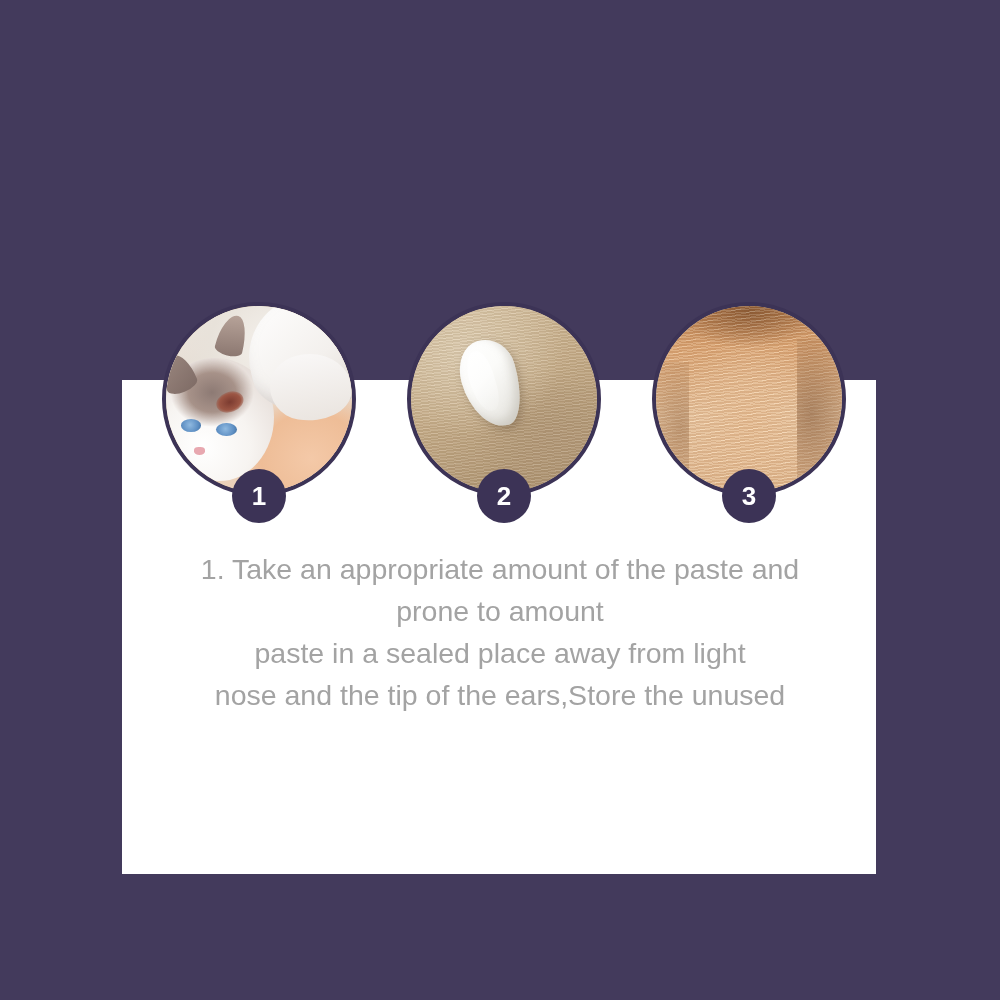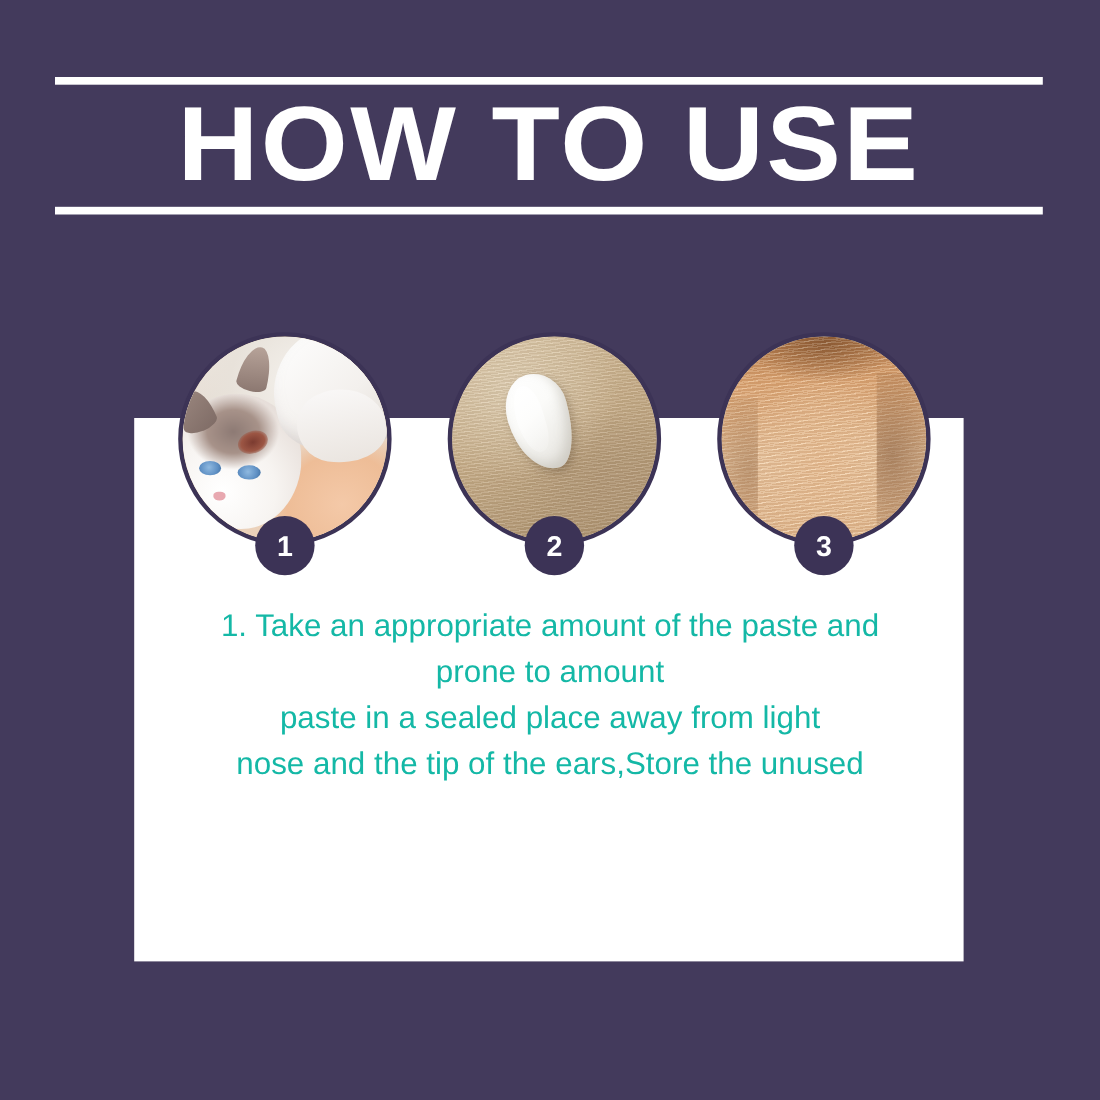--- a/index.html
+++ b/index.html
@@ -272,38 +272,33 @@
     box-sizing: border-box;
   }
 
   
   .instructions {
     position: absolute;
     left: 150px;
     top: 548px;
     width: 700px;
     text-align: center;
-    color: #14b8a6;
+    color: #a3a3a3;
     font-family: "Liberation Sans", sans-serif;
     font-size: 28.5px;
     line-height: 42px;
     font-weight: 400;
   }
   .instr-line { display: block; white-space: nowrap; }
 </style>
 </head>
 <body>
 
 <div id="poster">
 
-  <div class="header-block">
-    <div class="rule rule-top"></div>
-    <div class="poster-title">HOW TO USE</div>
-    <div class="rule rule-bottom"></div>
-  </div>
 
   <div class="card"></div>
 
   <div class="steps">
 
     <div class="step step-1">
       <div class="photo">
         <div class="photo-inner">
           <div class="p1-bg"></div>
           <div class="p1-head"></div>

